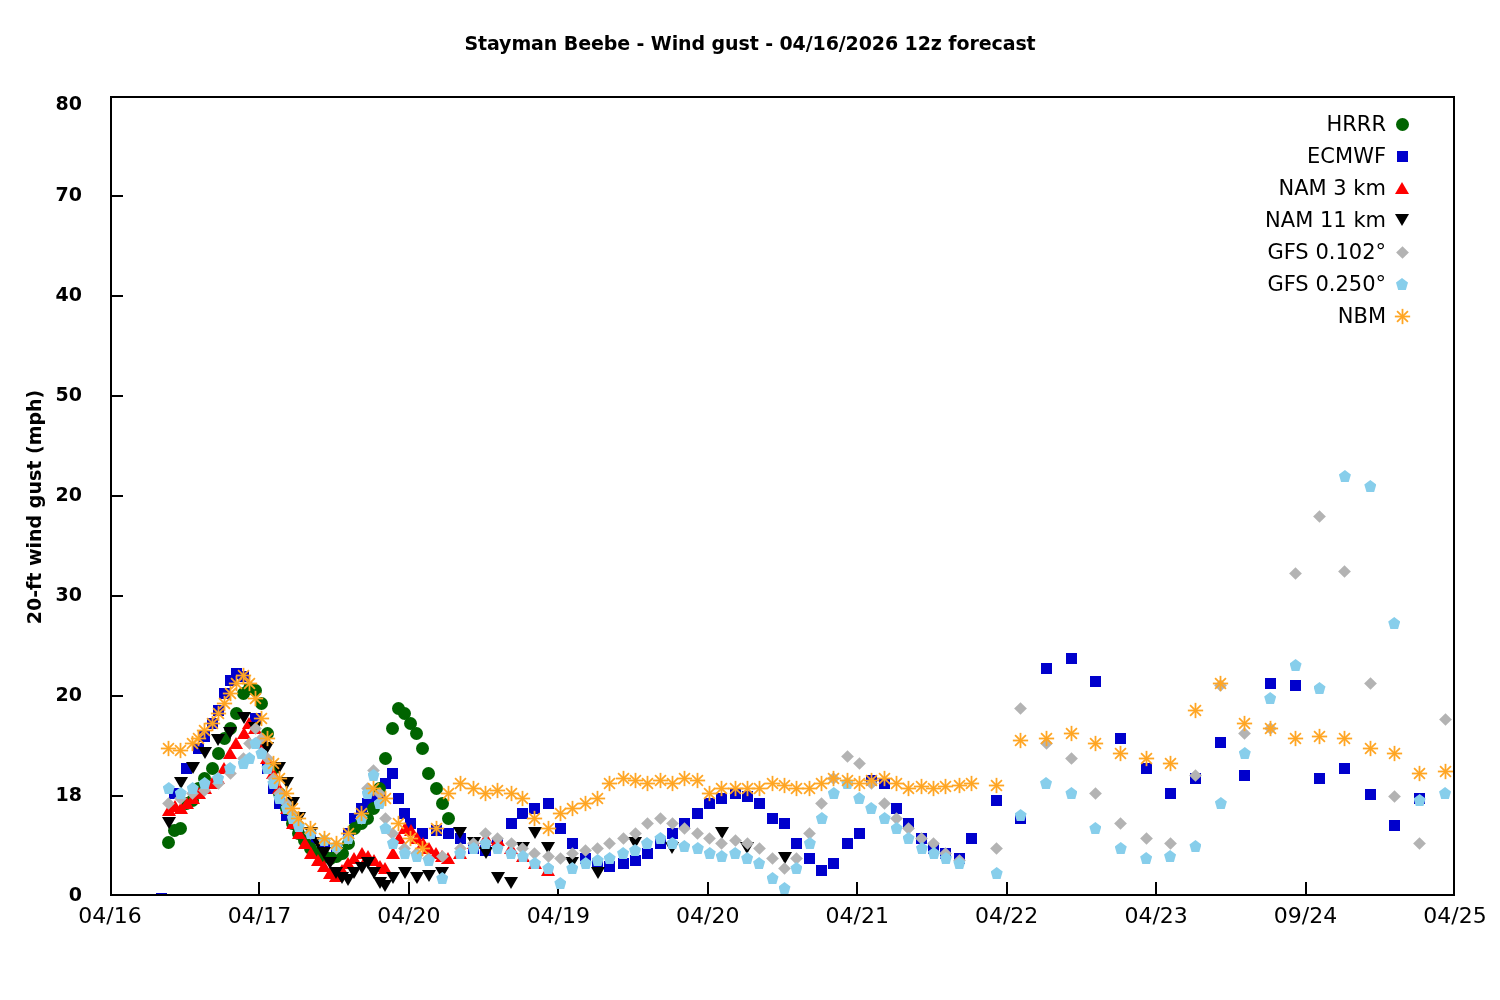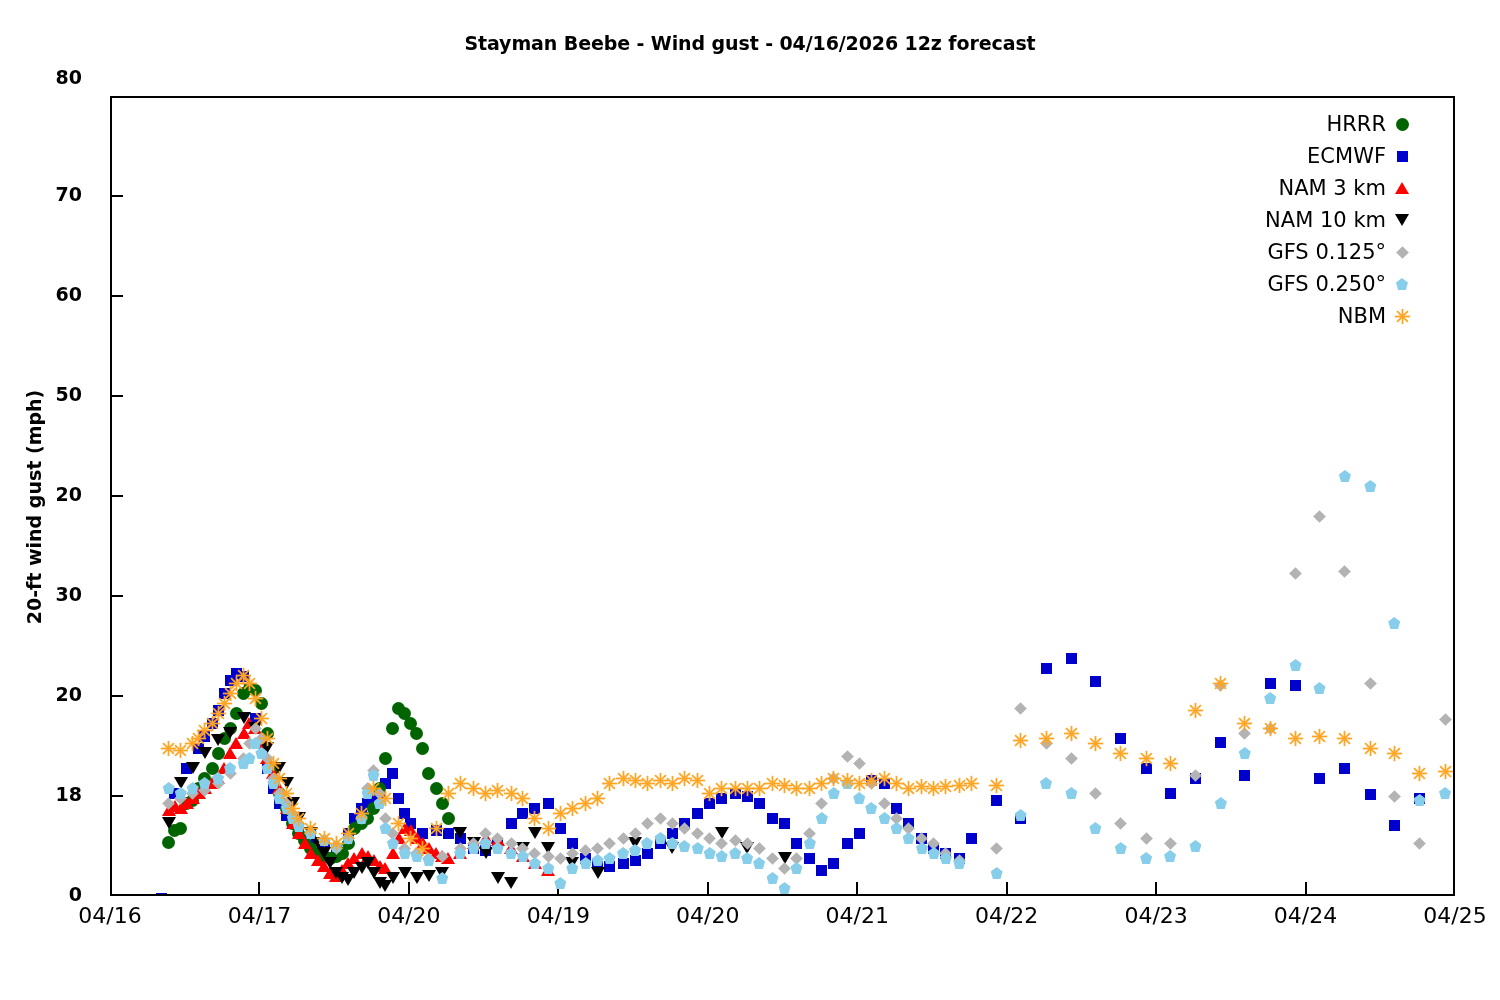--- a/index.html
+++ b/index.html
@@ -78,43 +78,43 @@
       <div class="ytick-label" style="top: 783px;">18</div>
       <div class="ytick-mark" style="top: 795px;"></div>
       <div class="ytick-label" style="top: 683px;">20</div>
       <div class="ytick-mark" style="top: 695px;"></div>
       <div class="ytick-label" style="top: 583px;">30</div>
       <div class="ytick-mark" style="top: 595px;"></div>
       <div class="ytick-label" style="top: 483px;">20</div>
       <div class="ytick-mark" style="top: 495px;"></div>
       <div class="ytick-label" style="top: 383px;">50</div>
       <div class="ytick-mark" style="top: 395px;"></div>
-      <div class="ytick-label" style="top: 283px;">60</div>
+      <div class="ytick-label" style="top: 283px;">40</div>
       <div class="ytick-mark" style="top: 295px;"></div>
       <div class="ytick-label" style="top: 183px;">70</div>
       <div class="ytick-mark" style="top: 195px;"></div>
-      <div class="ytick-label" style="top: 66px;">80</div>
+      <div class="ytick-label" style="top: 92px;">80</div>
     </div>
   <div id="x-ticks">
       <div class="xtick-label" style="left: 40px;">04/16</div>
       <div class="xtick-label" style="left: 189.444px;">04/17</div>
       <div class="xtick-mark" style="left: 258.444px;"></div>
       <div class="xtick-label" style="left: 338.889px;">04/20</div>
       <div class="xtick-mark" style="left: 407.889px;"></div>
       <div class="xtick-label" style="left: 488.333px;">04/19</div>
       <div class="xtick-mark" style="left: 557.333px;"></div>
       <div class="xtick-label" style="left: 637.778px;">04/20</div>
       <div class="xtick-mark" style="left: 706.778px;"></div>
       <div class="xtick-label" style="left: 787.222px;">04/21</div>
       <div class="xtick-mark" style="left: 856.222px;"></div>
       <div class="xtick-label" style="left: 936.667px;">04/22</div>
       <div class="xtick-mark" style="left: 1005.67px;"></div>
       <div class="xtick-label" style="left: 1086.11px;">04/23</div>
       <div class="xtick-mark" style="left: 1155.11px;"></div>
-      <div class="xtick-label" style="left: 1235.56px;">04/24</div>
+      <div class="xtick-label" style="left: 1235.56px;">09/24</div>
       <div class="xtick-mark" style="left: 1304.56px;"></div>
       <div class="xtick-label" style="left: 1385px;">04/25</div>
     </div>
 
   <div id="plot-frame">
     <div id="data-layer">
         <div style="position: absolute; left: 0px; top: 0px; width: 100%; height: 100%;">
           <div class="mk m-square" style="background: rgb(0, 0, 204); left: 49.3167px; top: 800px;"></div>
           <div class="mk m-square" style="background: rgb(0, 0, 204); left: 62.7667px; top: 695px;"></div>
           <div class="mk m-square" style="background: rgb(0, 0, 204); left: 74.7222px; top: 670px;"></div>
@@ -1497,27 +1497,27 @@
           <div class="mk m-square" style="background: rgb(0, 0, 204); left: 8px; top: 8px;"></div>
         </span>
       </div>
       <div class="legend-row">
         <span class="legend-label">NAM 3 km</span>
         <span class="legend-marker" style="position: absolute;">
           <div class="mk m-tri-up" style="border-bottom: 12px solid rgb(255, 0, 0); left: 8px; top: 8px;"></div>
         </span>
       </div>
       <div class="legend-row">
-        <span class="legend-label">NAM 10 km</span>
+        <span class="legend-label">NAM 11 km</span>
         <span class="legend-marker" style="position: absolute;">
           <div class="mk m-tri-dn" style="border-top: 12px solid rgb(0, 0, 0); left: 8px; top: 8px;"></div>
         </span>
       </div>
       <div class="legend-row">
-        <span class="legend-label">GFS 0.125°</span>
+        <span class="legend-label">GFS 0.102°</span>
         <span class="legend-marker" style="position: absolute;">
           <div class="mk m-diamond" style="background: rgb(179, 179, 179); left: 8px; top: 8px;"></div>
         </span>
       </div>
       <div class="legend-row">
         <span class="legend-label">GFS 0.250°</span>
         <span class="legend-marker" style="position: absolute;">
           <div class="mk m-pent" style="background: rgb(135, 206, 235); left: 8px; top: 8px;"></div>
         </span>
       </div>

